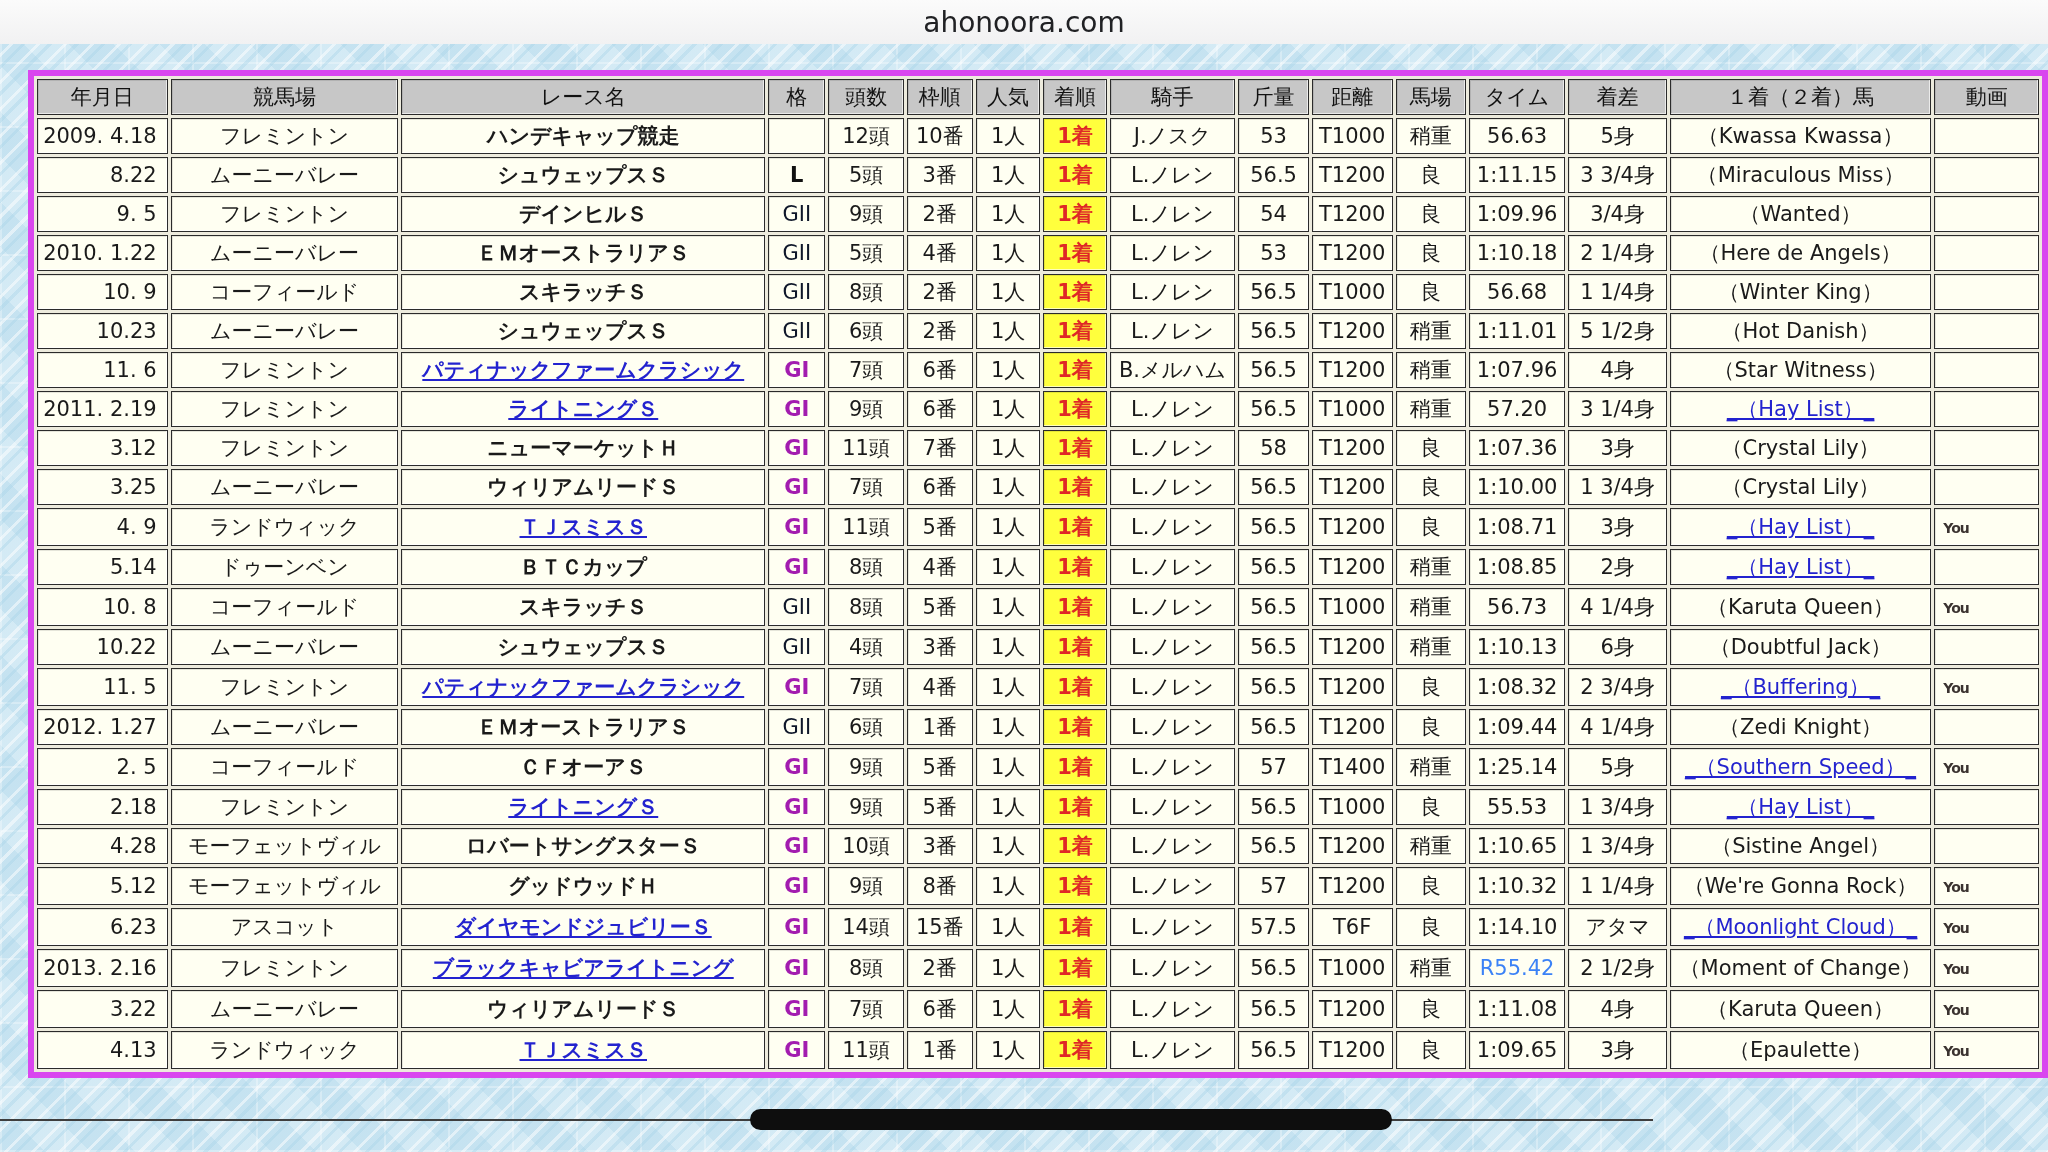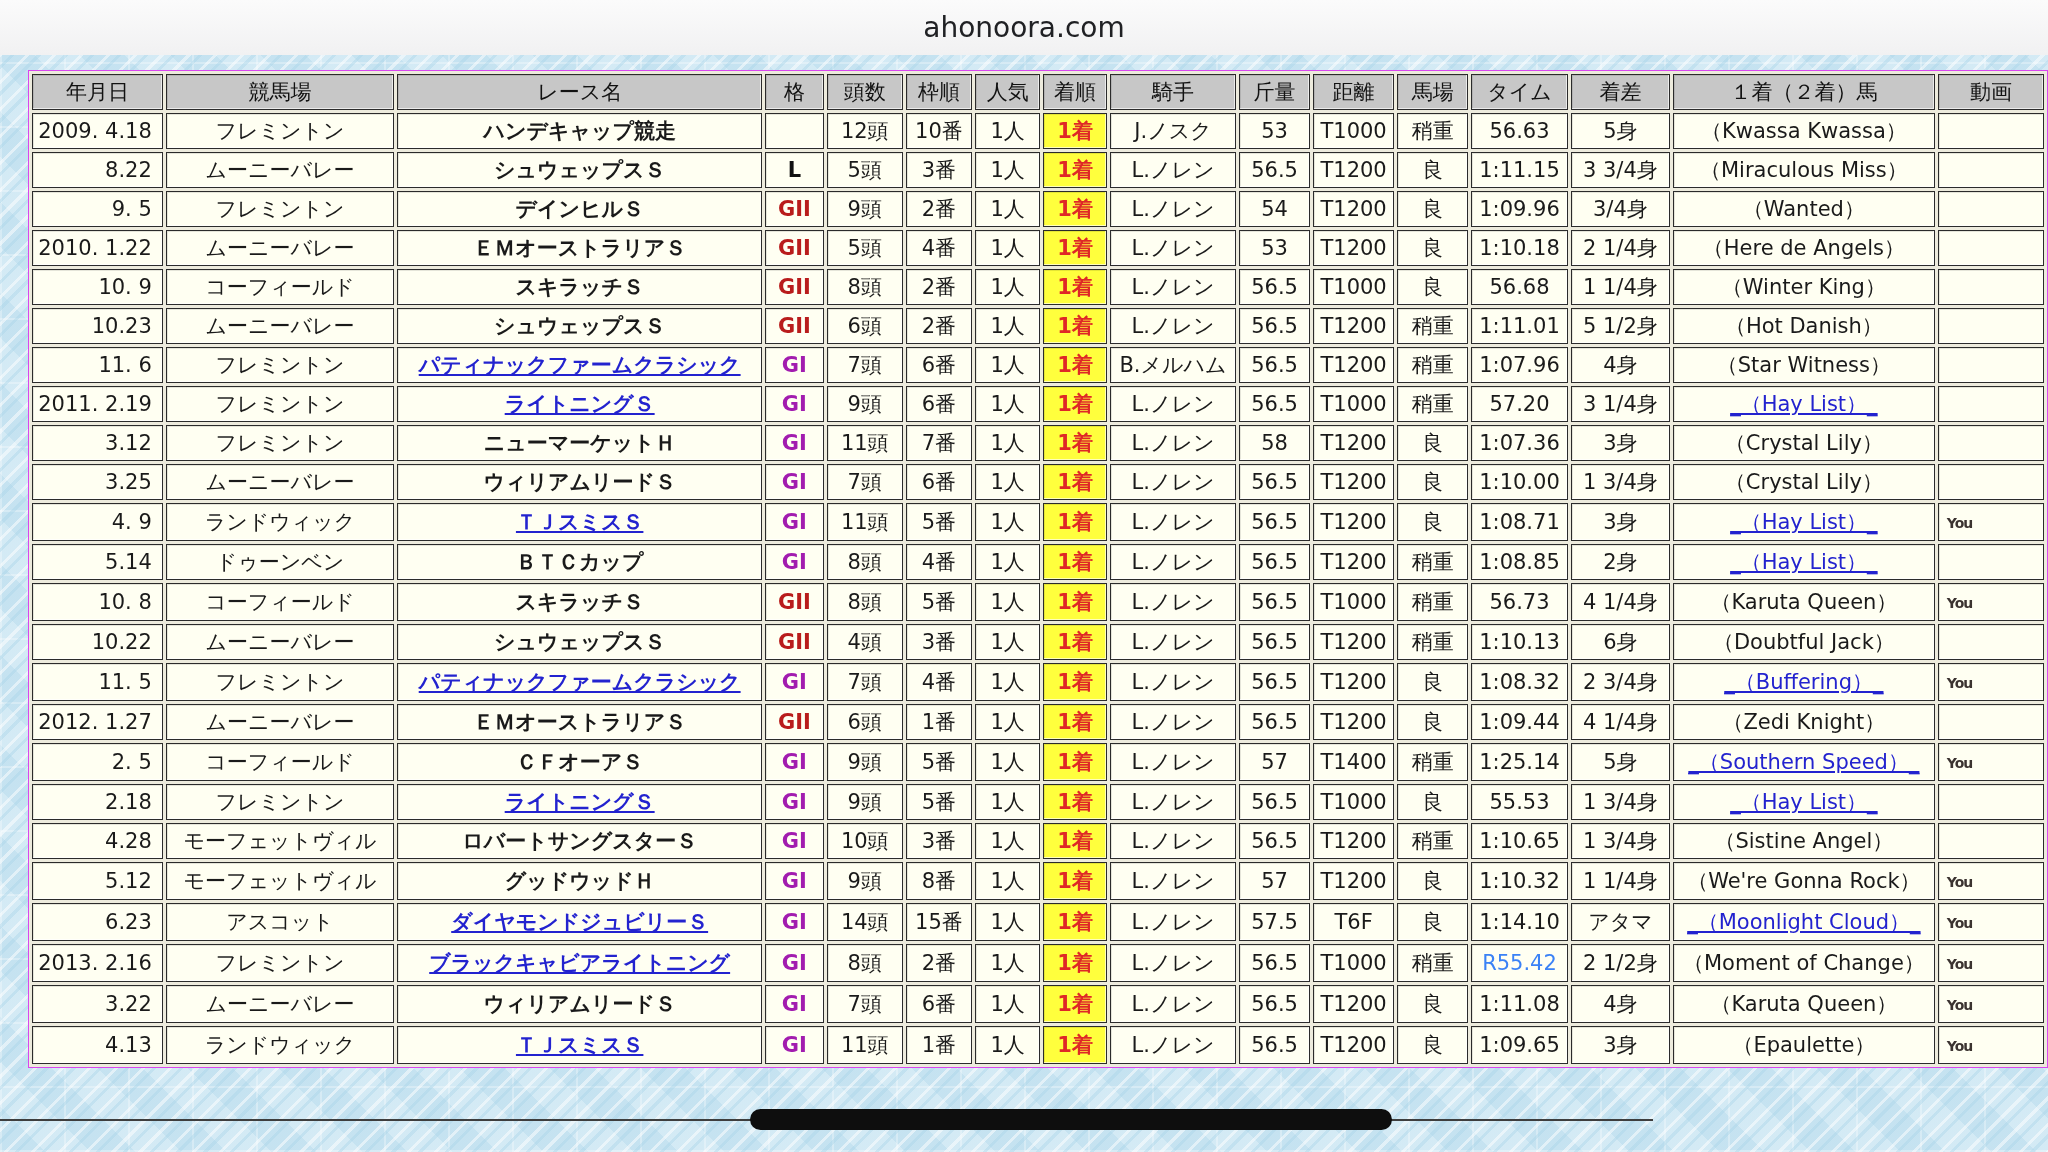--- a/index.html
+++ b/index.html
@@ -13,47 +13,47 @@
       repeating-linear-gradient(135deg,
         rgba(255,255,255,0.50) 0 3px,
         rgba(255,255,255,0)   3px 8px,
         rgba(168,212,232,0.40) 8px 11px,
         rgba(255,255,255,0)   11px 19px),
       repeating-linear-gradient(0deg,  rgba(255,255,255,0.30) 0 2px, rgba(0,0,0,0) 2px 64px),
       repeating-linear-gradient(90deg, rgba(255,255,255,0.30) 0 2px, rgba(0,0,0,0) 2px 64px),
       repeating-linear-gradient(45deg, rgba(183,220,238,0.35) 0 32px, rgba(224,242,250,0.35) 32px 64px);
   }
   .titlebar{
-    position:absolute;top:0;left:0;width:2048px;height:55px;
+    position:absolute;top:0;left:0;width:2048px;height:44px;
     background:linear-gradient(#fbfbfb,#f1f1f2);
     display:flex;align-items:center;justify-content:center;
     font-size:28px;color:#202124;
   }
   table.results{
     position:absolute;left:28px;top:70px;
     border-collapse:separate;border-spacing:3px;
     background:#edebdd;
-    border:1px solid #d946ef;
+    border:6px solid #d946ef;
     table-layout:fixed;
   }
   th,td{
     height:34px;line-height:34px;
     border:1px solid #2b2b2b;
     box-shadow:inset -1px -1px 0 rgba(255,255,255,0.65), inset 1px 1px 0 rgba(0,0,0,0.10);
     text-align:center;
     font-size:21px;
     white-space:nowrap;overflow:hidden;
     padding:0;
   }
   th{background:#c7c7c7;color:#121212;font-weight:normal;}
   td{background:#fffff2;color:#1a1a1a;}
   td.date{text-align:right;padding-right:10px;}
   td.race{font-weight:bold;}
   .grade-L{font-weight:bold;color:#111;}
-  .grade-GII{font-weight:bold;color:#b91c1c;}
+  .grade-GII{font-weight:normal;color:#0f172a;}
   .grade-GI{font-weight:bold;color:#a21caf;}
   td.finish{background:#ffff3d;color:#df2727;font-weight:bold;}
   td.time-red{color:#3b82f6;}
   .link{color:#2323cf;text-decoration:underline;cursor:pointer;}
   td.video-cell{text-align:left;padding-left:8px;}
   .you-mark{font-weight:bold;color:#3b3330;font-size:14px;letter-spacing:-1px;cursor:pointer;}
   .hr-line{
     position:absolute;left:0;top:1119px;width:1653px;height:2px;
     background:#3e3e3e;
   }

